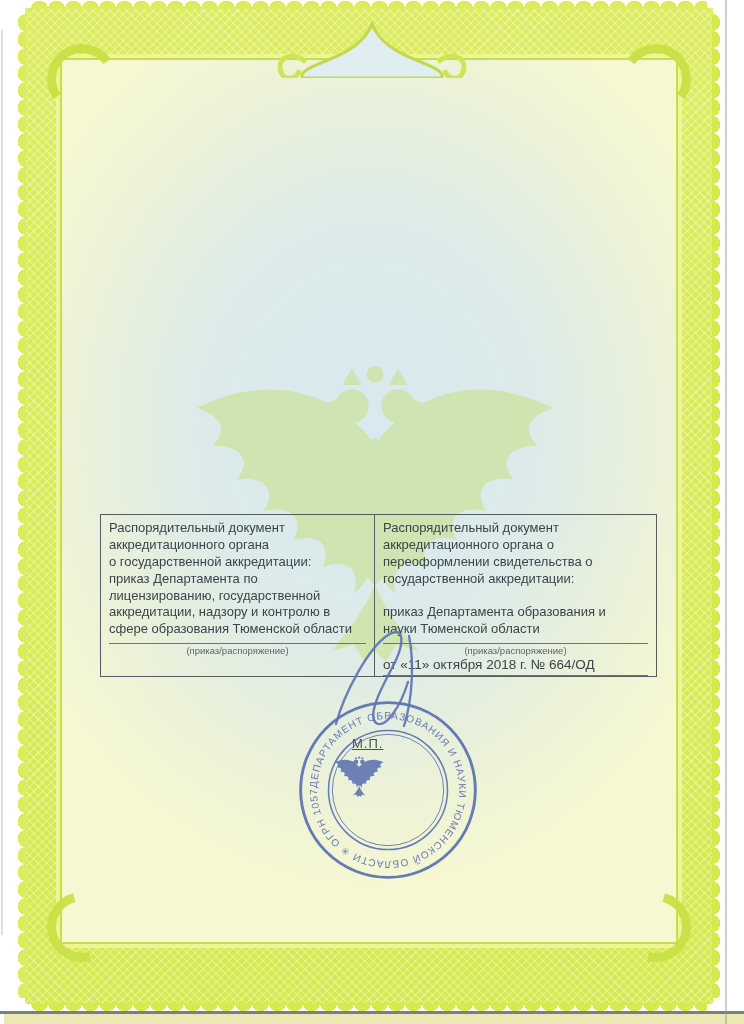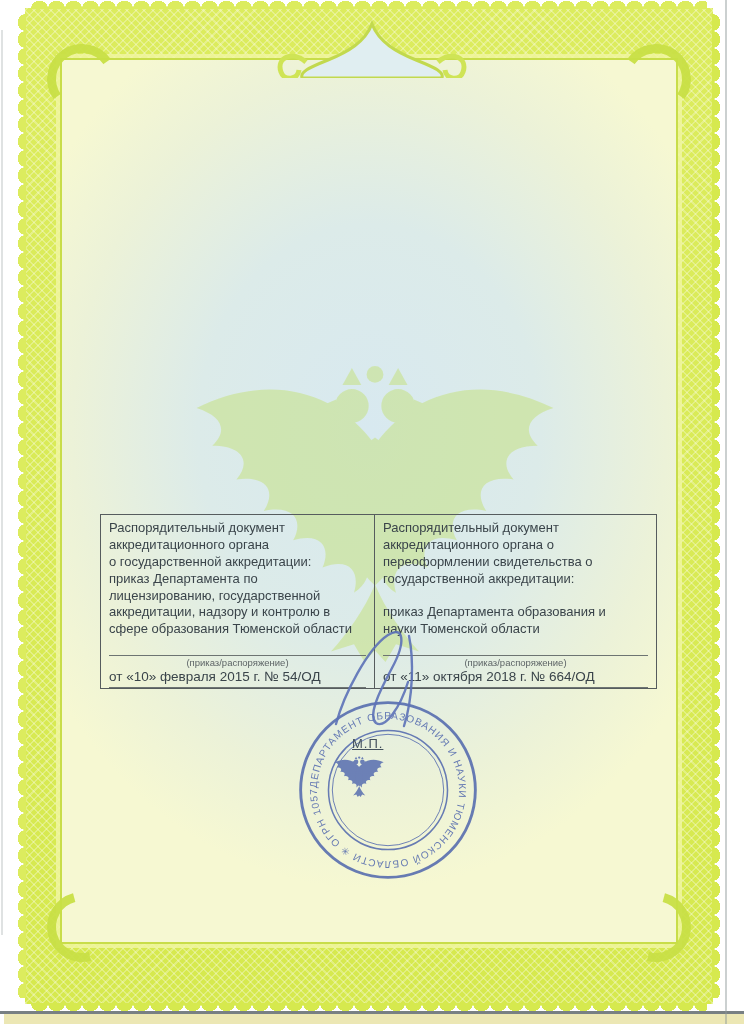--- a/index.html
+++ b/index.html
@@ -50,21 +50,21 @@
   .h-org{font-weight:bold;font-size:16px;border-bottom:1.5px solid #5c6361;padding-bottom:3px;}
   .h-addr{font-weight:bold;font-size:14.5px;line-height:1.35;border-bottom:1px solid #6d7472;padding-bottom:4px;}
 
   table.edu{border-collapse:collapse;width:554px;table-layout:fixed;}
   table.edu td{border:1px solid #4c5254;font-size:13px;color:#3a444a;text-align:center;height:15px;padding:0 2px;line-height:1.1;}
 
   .orders{left:100px;top:514px;width:555px;display:flex;border:1px solid #565c5e;z-index:3;}
   .obox{padding:5px 8px 0 8px;box-sizing:border-box;color:#3a444a;}
   .obox.left{width:273px;}
   .obox.right{width:282px;border-left:1px solid #565c5e;}
-  .obox-text{font-size:13px;line-height:1.3;white-space:pre-line;border-bottom:1px solid #6d7472;padding-bottom:17px;}
+  .obox-text{font-size:13px;line-height:1.3;white-space:pre-line;border-bottom:1px solid #6d7472;padding-bottom:5px;}
   .obox-cap{font-size:9.5px;color:#5d6466;text-align:center;padding:1px 0;}
   .obox-order{font-size:13.5px;border-bottom:1px solid #6d7472;padding:0 0 3px 0;}
 
   .sigcol{text-align:center;color:#3a444a;}
   .sig-line{border-bottom:1px solid #6d7472;font-size:14px;height:19px;}
   .sig-cap{white-space:pre-line;margin-top:2px;}
 
   .stamp{z-index:5;opacity:.85;}
   .scribble{z-index:6;}
   .mp{z-index:7;font-size:13px;color:#43505c;letter-spacing:1px;}
@@ -184,21 +184,20 @@
   <div class="abs orders">
     <div class="obox left">
       <div class="obox-text">Распорядительный документ
 аккредитационного органа
 о государственной аккредитации:
 приказ Департамента по
 лицензированию, государственной
 аккредитации, надзору и контролю в
 сфере образования Тюменской области</div>
       <div class="obox-cap">(приказ/распоряжение)</div>
-      <div class="obox-order">от «10» февраля 2015 г. № 54/ОД</div>
     </div>
     <div class="obox right">
       <div class="obox-text">Распорядительный документ
 аккредитационного органа о
 переоформлении свидетельства о
 государственной аккредитации:
 
 приказ Департамента образования и
 науки Тюменской области</div>
       <div class="obox-cap">(приказ/распоряжение)</div>

